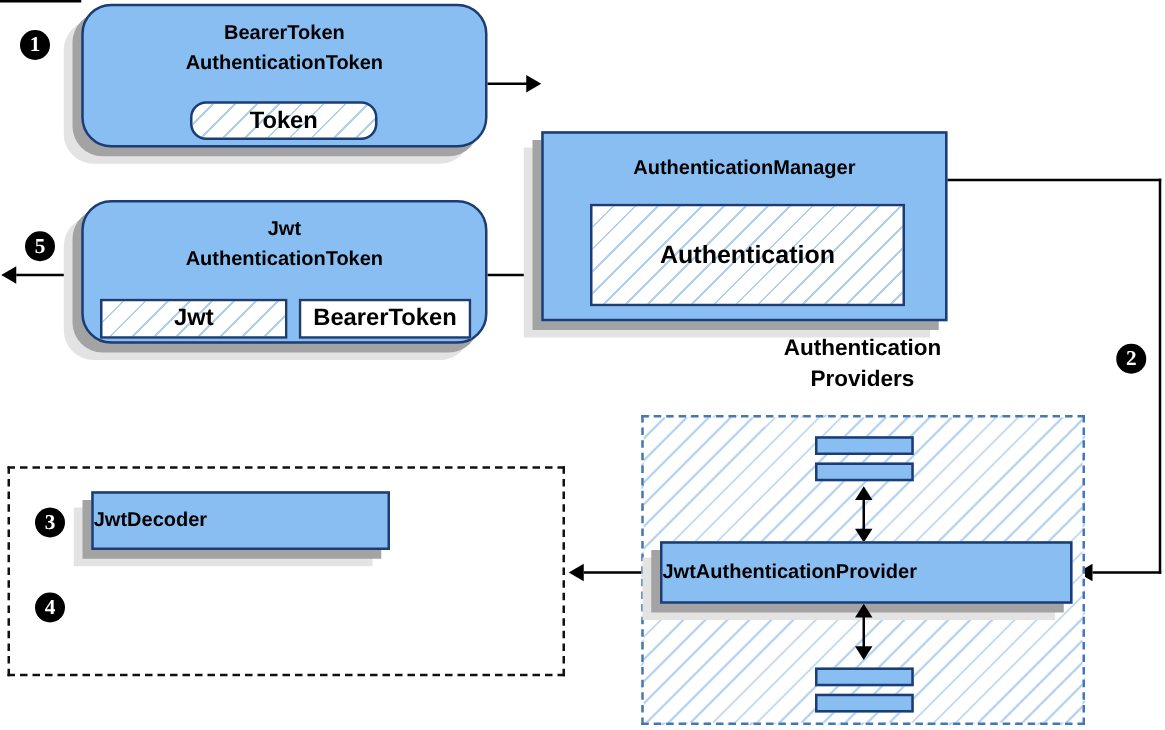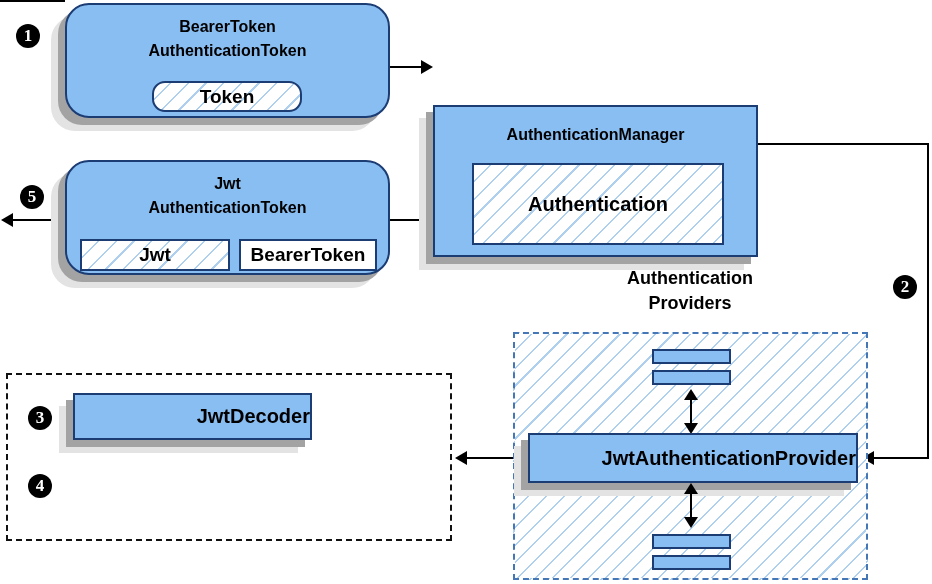--- a/index.html
+++ b/index.html
@@ -37,21 +37,21 @@
     border:2px solid var(--box-border);
     display:flex;align-items:center;justify-content:center;
     font-weight:bold;font-size:19px;
   }
   .hatch{
     background-image:repeating-linear-gradient(135deg,
       rgba(0,0,0,0) 0px, rgba(0,0,0,0) 11px,
       var(--hatch-line) 11px, var(--hatch-line) 12.5px);
     background-color:#ffffff;
   }
-  .center-label{display:flex;align-items:center;justify-content:flex-end;font-weight:bold;font-size:20px;}
+  .center-label{display:flex;align-items:center;justify-content:flex-start;font-weight:bold;font-size:16px;}
   .hline,.vline{position:absolute;background:var(--line-color);}
   .hline{height:2px;}
   .vline{width:2px;}
   .tri{position:absolute;width:0;height:0;}
   .tri-right{border-top:7px solid transparent;border-bottom:7px solid transparent;border-left:12px solid var(--line-color);}
   .tri-left{border-top:7px solid transparent;border-bottom:7px solid transparent;border-right:12px solid var(--line-color);}
   .tri-up{border-left:7px solid transparent;border-right:7px solid transparent;border-bottom:11px solid var(--line-color);}
   .tri-down{border-left:7px solid transparent;border-right:7px solid transparent;border-top:11px solid var(--line-color);}
   .badge{
     position:absolute;width:24px;height:24px;border-radius:50%;

